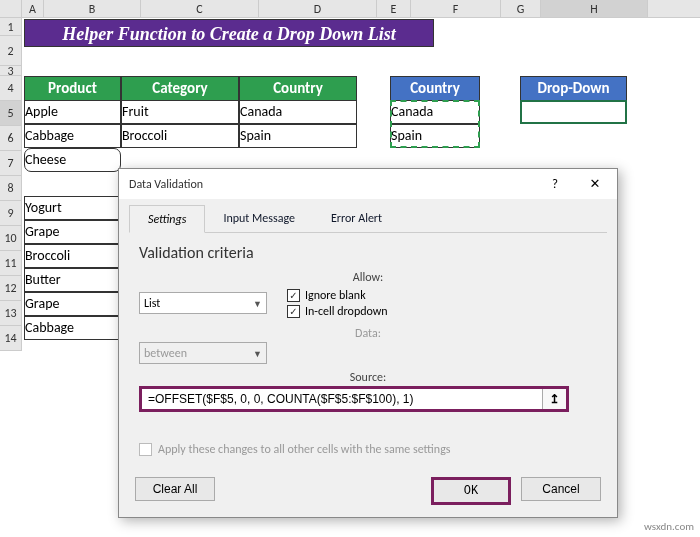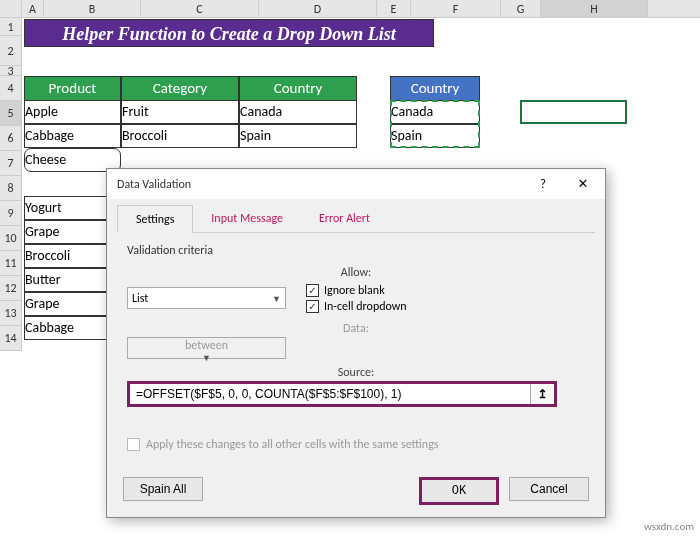--- a/index.html
+++ b/index.html
@@ -9,21 +9,21 @@
     
     .col-headers { display: flex; background: #e6e6e6; height: 18px; border-bottom: 1px solid #ccc; }
     .col-header { border-right: 1px solid #ccc; text-align: center; font-size: 12px; color: #333; line-height: 18px; }
     .col-header.selected { background: #d2d2d2; }
     .row-num-col { width: 22px; }
     .row-num { width: 22px; background: #e6e6e6; border-right: 1px solid #ccc; border-bottom: 1px solid #ccc; text-align: center; font-size: 12px; color: #333; line-height: 24px; }
     .row-num.selected { background: #d2d2d2; }
     
     .title-banner { position: absolute; left: 24px; top: 19px; width: 410px; height: 28px; background: #5b2c8f; color: #fff; font-weight: bold; font-style: italic; font-size: 18px; text-align: center; line-height: 28px; border: 1px solid #333; font-family: 'Times New Roman', serif; }
     
-    .tbl-header { background: #2e9e4f; color: #fff; font-weight: normal; text-align: center; border: 1px solid #333; height: 40px; line-height: 22px; font-size: 15px; }
+    .tbl-header { background: #2e9e4f; color: #fff; font-weight: bold; text-align: center; border: 1px solid #333; height: 40px; line-height: 22px; font-size: 15px; }
     .tbl-header.blue { background: #4472c4; }
     .tbl-cell { border: 1px solid #333; text-align: left; height: 24px; line-height: 22px; background: #fff; }
     
     .col-B { left: 24px; width: 97px; }
     .col-C { left: 121px; width: 118px; }
     .col-D { left: 239px; width: 118px; }
     .col-F { left: 390px; width: 90px; }
     .col-H { left: 520px; width: 107px; }
     
     .r4 { top: 76px; }
@@ -34,37 +34,37 @@
     .r9 { top: 196px; }
     .r10 { top: 220px; }
     .r11 { top: 244px; }
     .r12 { top: 268px; }
     .r13 { top: 292px; }
     .r14 { top: 316px; }
     .selection-box { position: absolute; left: 390px; top: 100px; width: 90px; height: 48px; border: 2px dashed #2e9e4f; pointer-events: none; }
     .sel-cell { position: absolute; left: 520px; top: 100px; width: 107px; height: 24px; border: 2px solid #217346; background: #fff; }
     
     
-    .dialog { position: absolute; left: 106px; top: 168px; width: 500px; height: 350px; background: #f0f0f0; border: 1px solid #888; box-shadow: 3px 3px 12px rgba(0,0,0,0.3); font-size: 12px; }
+    .dialog { position: absolute; left: 118px; top: 168px; width: 500px; height: 350px; background: #f0f0f0; border: 1px solid #888; box-shadow: 3px 3px 12px rgba(0,0,0,0.3); font-size: 12px; }
     .dlg-titlebar { display: flex; justify-content: space-between; align-items: center; height: 30px; padding: 0 2px 0 10px; background: #fff; }
     .dlg-title { font-size: 12px; color: #333; }
     .dlg-ctrls { display: flex; }
     .dlg-help, .dlg-close { width: 40px; height: 28px; text-align: center; line-height: 28px; cursor: pointer; font-size: 13px; }
     
     .tabs { display: flex; margin: 6px 10px 0 10px; border-bottom: 1px solid #ccc; }
-    .tab { padding: 6px 18px; font-size: 12px; cursor: pointer; color: #be185d; }
-    .tab.active { background: #f0f0f0; border: 1px solid #ccc; border-bottom: 1px solid #f0f0f0; margin-bottom: -1px; color: #000; }
+    .tab { padding: 6px 18px; font-size: 12px; cursor: pointer; color: #0f172a; }
+    .tab.active { background: #f0f0f0; border: 1px solid #ccc; border-bottom: 1px solid #f0f0f0; margin-bottom: -1px; color: #000; font-style: italic; }
     
     .dlg-body { padding: 10px 20px; }
-    .section-label { font-size: 12px; color: #333; margin-bottom: 8px; }
+    .section-label { font-size: 16px; color: #333; margin-bottom: 8px; }
     .field-label { font-size: 12px; color: #444; margin: 6px 0 2px 0; text-align: center; }
     .field-label.disabled { color: #999; }
     .row-controls { display: flex; align-items: center; gap: 20px; }
-    .select { width: 159px; height: 22px; border: 1px solid #aaa; background: #fff; padding: 0 4px; display: flex; align-items: center; justify-content: space-between; cursor: pointer; }
-    .select.disabled { background: #f0f0f0; color: #999; cursor: default; flex-direction: column; }
+    .select { width: 128px; height: 22px; border: 1px solid #aaa; background: #fff; padding: 0 4px; display: flex; align-items: center; justify-content: space-between; cursor: pointer; }
+    .select.disabled { background: #f0f0f0; color: #999; cursor: default; }
     .chev { font-size: 9px; color: #555; }
     .checkbox-row { display: flex; align-items: center; gap: 5px; margin: 2px 0; }
     .cbx { width: 13px; height: 13px; border: 1px solid #333; background: #fff; display: flex; align-items: center; justify-content: center; font-size: 10px; color: #333; }
     
     .source-input { display: flex; width: 430px; height: 26px; border: 3px solid #7b1f5e; margin-top: 2px; }
     .source-input input { flex: 1; border: none; padding: 0 6px; font-size: 12px; outline: none; }
     .ref-btn { width: 24px; border-left: 1px solid #aaa; background: #f8f8f8; display: flex; align-items: center; justify-content: center; cursor: pointer; font-size: 12px; font-weight: bold; }
     
     .apply-row { display: flex; align-items: center; gap: 6px; margin-top: 30px; color: #999; }
     .apply-row .cbx { border-color: #bbb; }
@@ -111,20 +111,21 @@
     </div>
   </div>
 
   <div class="title-banner">Helper Function to Create a Drop Down List</div>
 
   <div class="tbl-header col-B r4" style="position:absolute">Product</div>
   <div class="tbl-header col-C r4" style="position:absolute">Category</div>
   <div class="tbl-header col-D r4" style="position:absolute">Country</div>
 
   <div class="tbl-header blue col-F r4" style="position:absolute">Country</div>
+  <div class="tbl-header blue col-H r4" style="position:absolute">Drop-Down</div>
 
   <div class="tbl-cell col-B r5" style="position:absolute">Apple</div>
   <div class="tbl-cell col-C r5" style="position:absolute">Fruit</div>
   <div class="tbl-cell col-D r5" style="position:absolute">Canada</div>
   <div class="tbl-cell col-F r5" style="position:absolute">Canada</div>
 
   <div class="tbl-cell col-B r6" style="position:absolute">Cabbage</div>
   <div class="tbl-cell col-C r6" style="position:absolute">Broccoli</div>
   <div class="tbl-cell col-D r6" style="position:absolute">Spain</div>
   <div class="tbl-cell col-F r6" style="position:absolute">Spain</div>
@@ -182,21 +183,21 @@
       <div class="source-input">
         <input type="text" value="=OFFSET($F$5, 0, 0, COUNTA($F$5:$F$100), 1)" style="">
         <div class="ref-btn">↥</div>
       </div>
       <div class="apply-row">
         <div class="cbx"></div>
         <span>Apply these changes to all other cells with the same settings</span>
       </div>
     </div>
     <div class="dlg-footer">
-      <button class="btn">Spain All</button>
+      <button class="btn">Clear All</button>
       <div class="footer-right">
         <button class="btn primary">OK</button>
         <button class="btn">Cancel</button>
       </div>
     </div>
   </div>
 
   <div class="watermark">wsxdn.com</div>
 </div>
 

